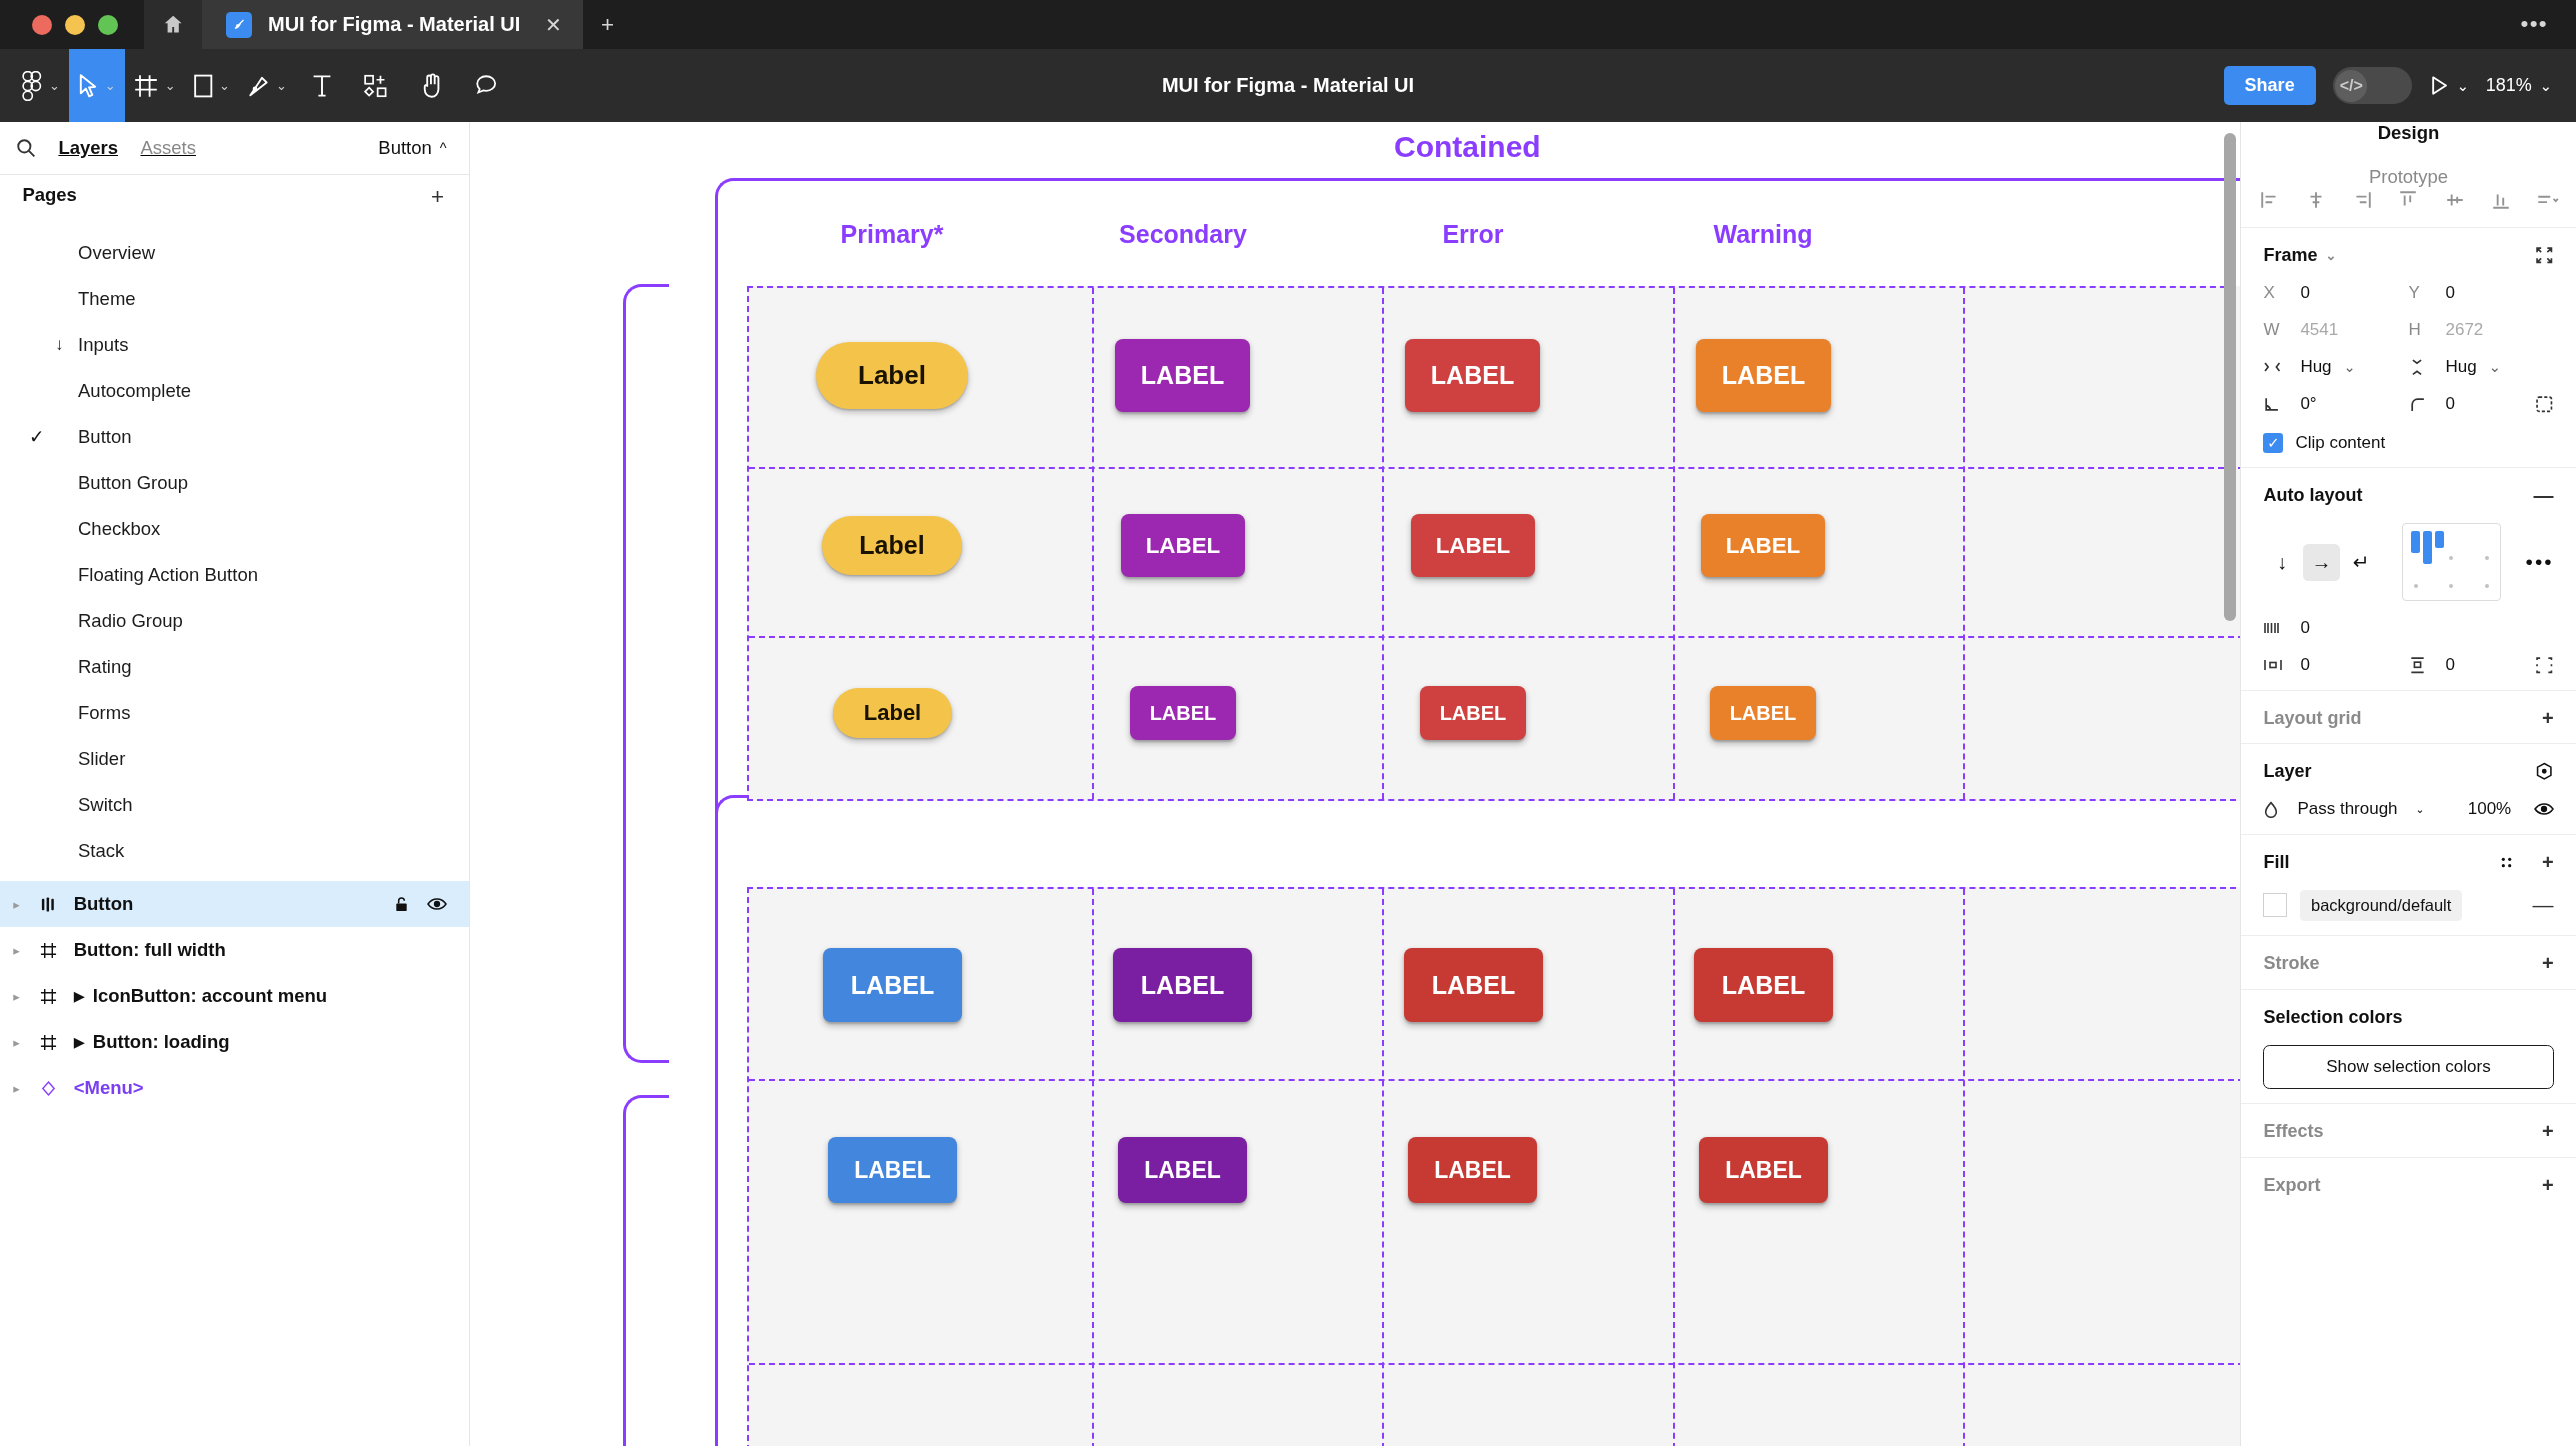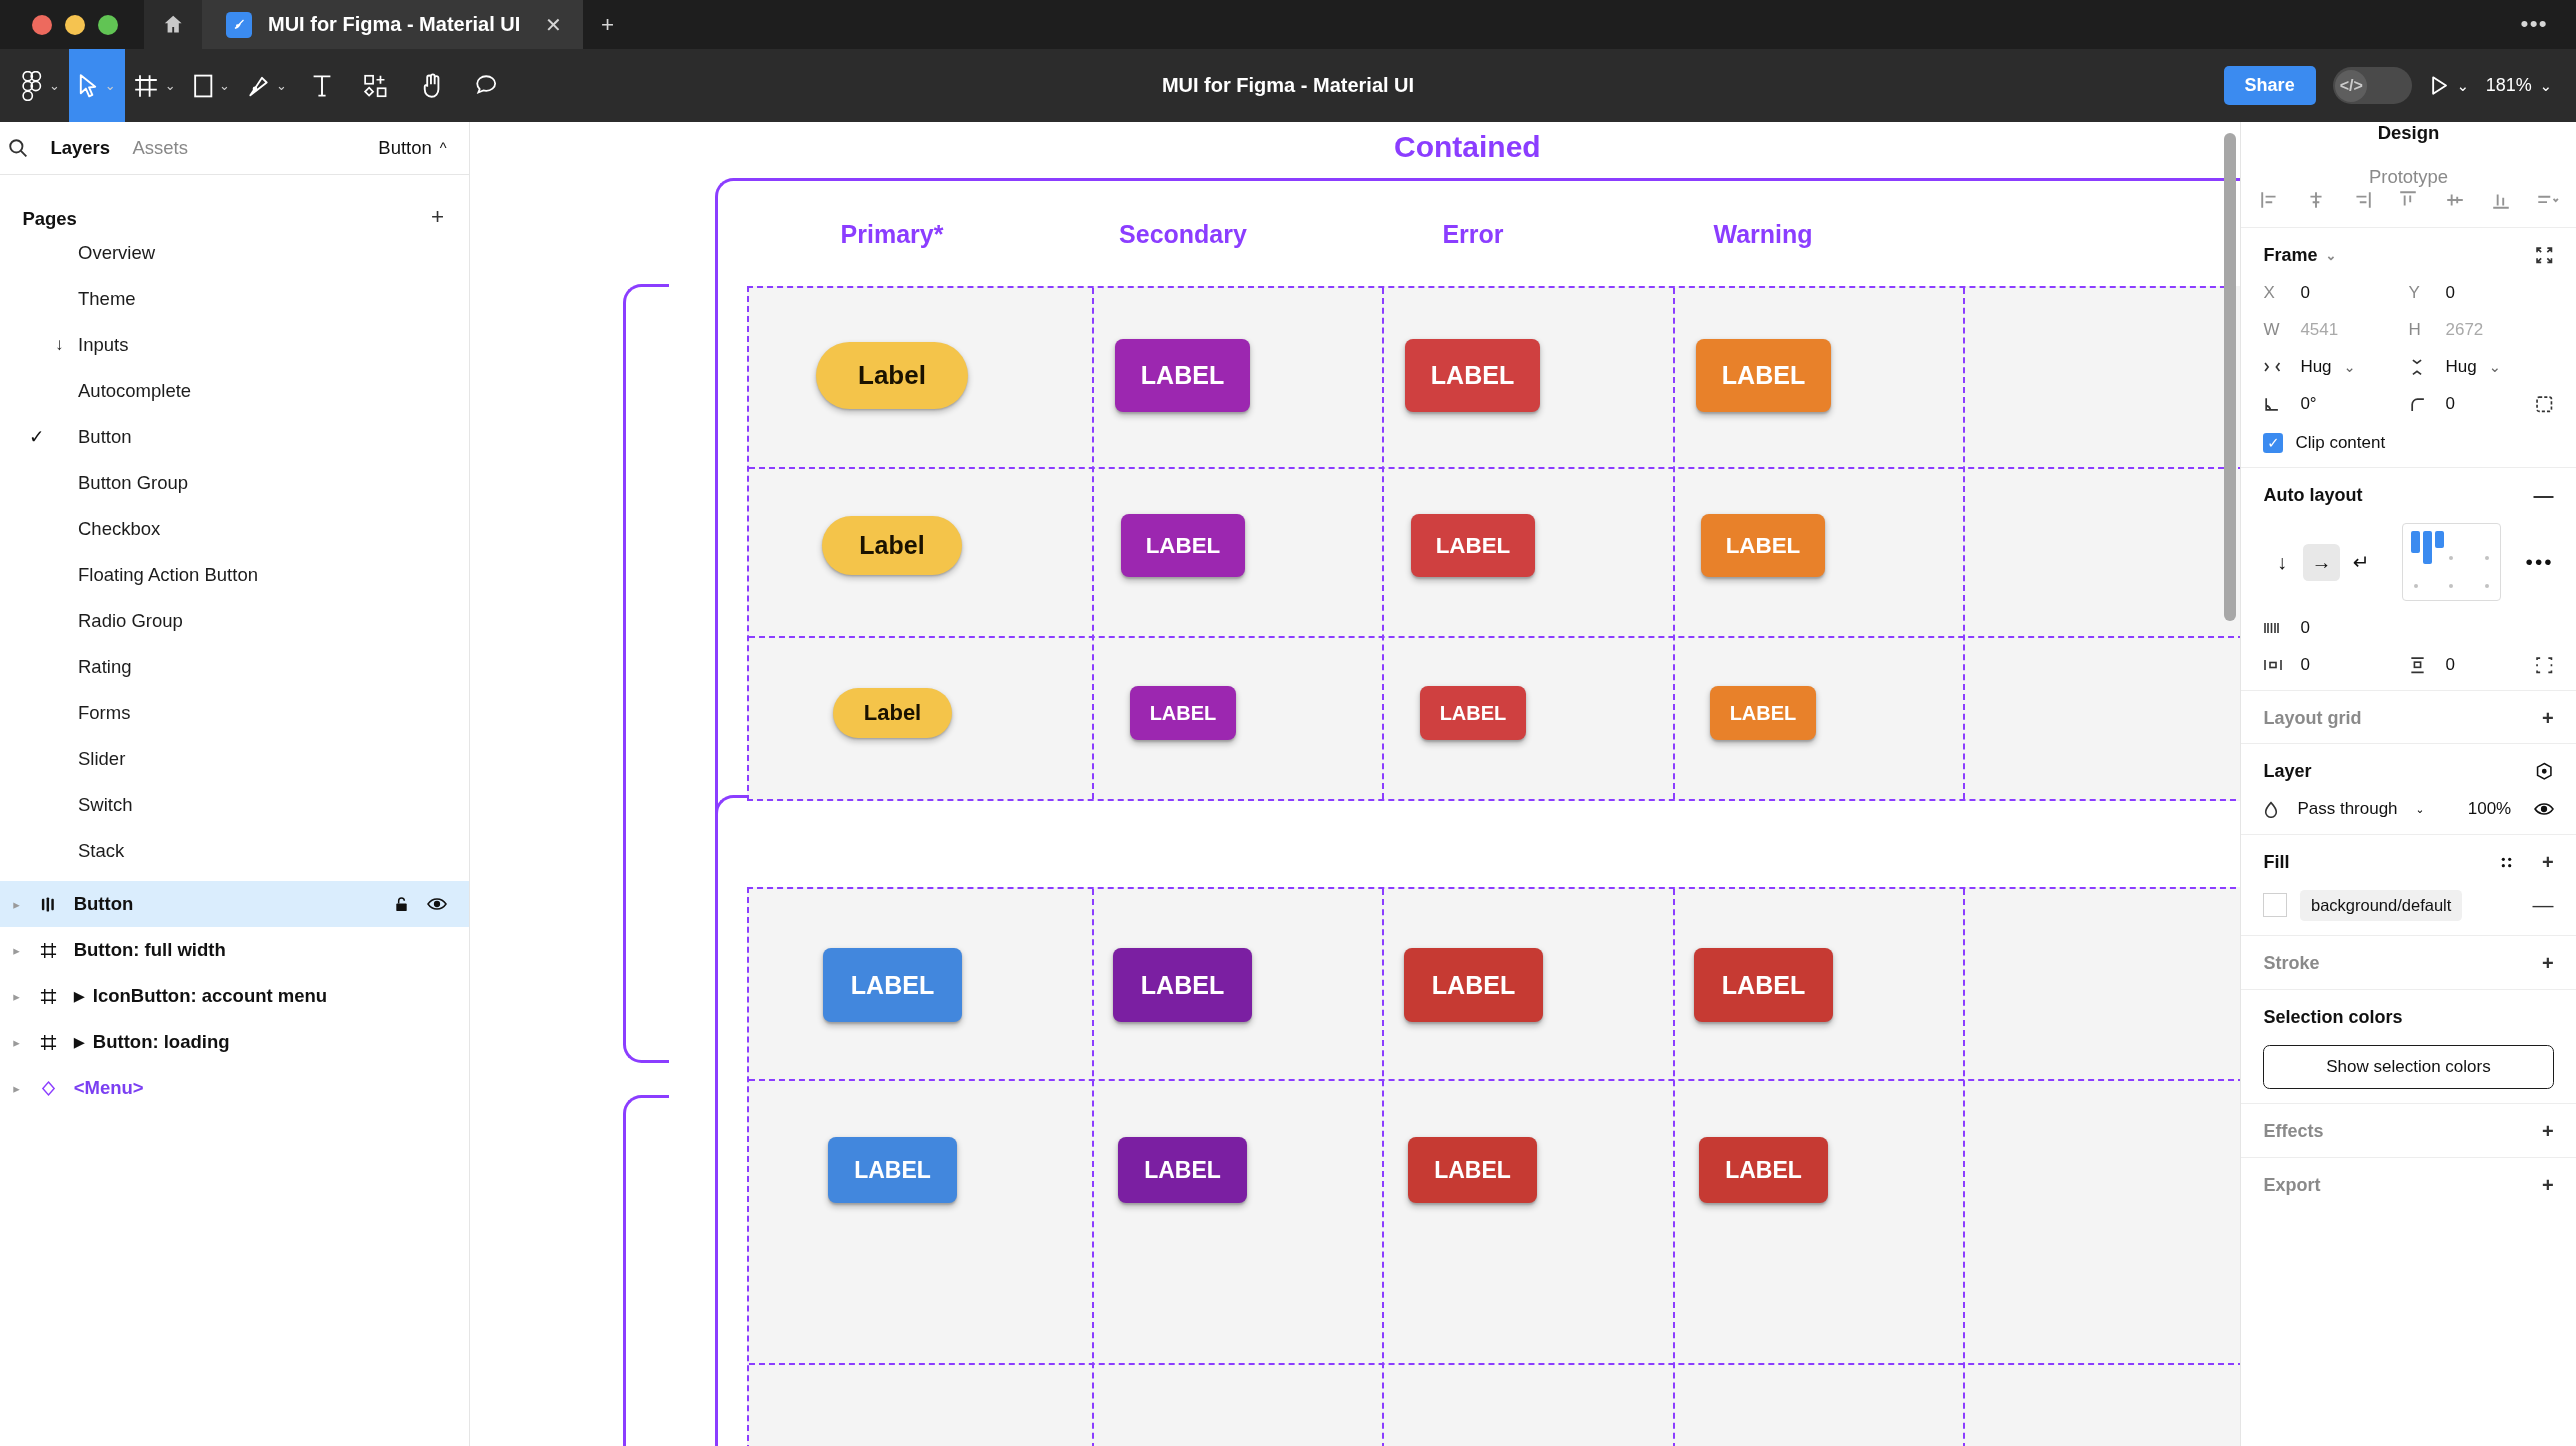--- a/index.html
+++ b/index.html
@@ -88,31 +88,31 @@
   .play-grp { display: flex; align-items: center; gap: 8px; color: #fff; }
   .zoom-grp { display: flex; align-items: center; gap: 8px; color: #fff; font-size: 18px; }
 
   
   .leftpanel {
     position: absolute; top: 122px; left: 0; width: 470px; height: 1324px;
     background: #fff; border-right: 0.7px solid #e5e5e5;
   }
   .lp-tabs {
     height: 53px; display: flex; align-items: center; gap: 22.4px;
-    padding: 0 8px; border-bottom: 0.7px solid #e6e6e6; position: relative;
+    padding: 0 16px; border-bottom: 0.7px solid #e6e6e6; position: relative; text-decoration: underline;
   }
   .lp-tab { font-size: 18.5px; color: #888; }
   .lp-tab.active { color: #111; font-weight: 700; }
   .lp-select {
     position: absolute; right: 22.4px; display: flex; align-items: center; gap: 8px;
     font-size: 18.5px; color: #111;
   }
 
   .lp-pages-hdr {
-    display: flex; align-items: flex-end; height: 46px;
+    display: flex; align-items: flex-start; height: 46px;
     padding: 0 22.4px; margin-top: 9.2px; position: relative;
   }
   .lp-pages-hdr .t { font-size: 18.5px; font-weight: 700; color: #111; }
   .lp-pages-hdr .plus { position: absolute; right: 25px; font-size: 22.4px; color: #333; }
 
   .page-row {
     height: 46px; display: flex; align-items: center;
     padding-left: 78px; font-size: 18.5px; color: #1c1c1c; position: relative;
   }
   .page-row.sub { padding-left: 78px; }

